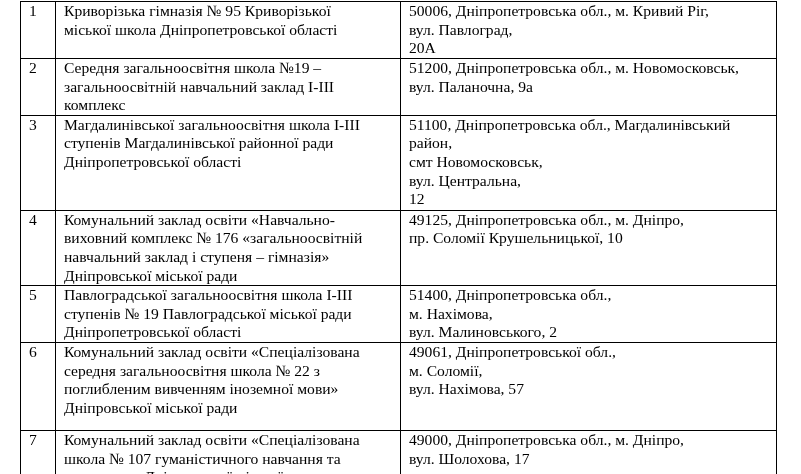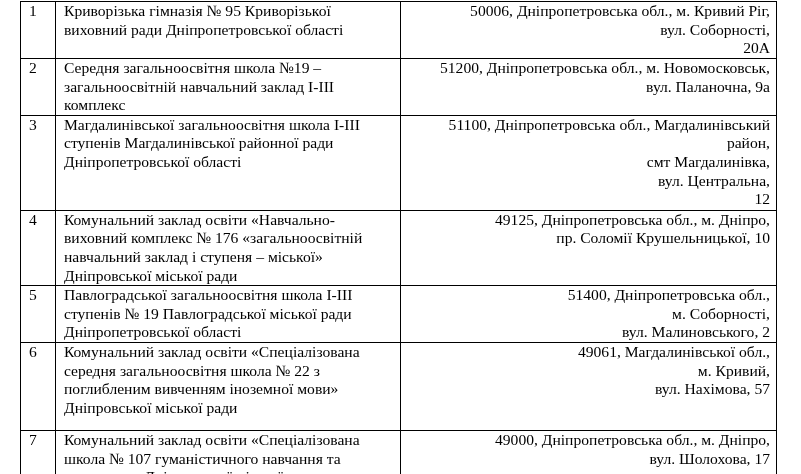--- a/index.html
+++ b/index.html
@@ -3,44 +3,44 @@
 <meta charset="utf-8">
 <style>
   html, body { margin: 0; padding: 0; background: #ffffff; }
   body { width: 801px; height: 474px; overflow: hidden; position: relative;
          font-family: "Liberation Serif", serif; color: #000; }
   table.schools { position: absolute; left: 20px; top: 1px; border-collapse: collapse;
          table-layout: fixed; width: 757px; font-size: 15.6px; line-height: 18.6px; }
   table.schools td { border: 1.3px solid #000; vertical-align: top; padding: 0 6px 0 8px; }
   td.num { width: 20px; padding-left: 10px; padding-right: 0; }
   td.name { width: 330px; }
-  td.addr { padding-left: 7px; text-align: right; }
+  td.addr { padding-left: 7px; }
   .line { display: block; white-space: nowrap; }
   tr.r1 td { height: 56px; }
   tr.r2 td { height: 53px; }
   tr.r3 td { height: 94px; }
   tr.r4 td { height: 74px; }
   tr.r5 td { height: 44px; }
   tr.r6 td { height: 87px; }
   tr.r7 td { height: 54px; }
 </style>
 </head>
 <body>
 
 <table class="schools">
   <tbody>
     <tr class="r1">
       <td class="num">1</td>
       <td class="name">
         <span class="line">Криворізька гімназія № 95 Криворізької</span>
-        <span class="line">виховний ради Дніпропетровської області</span>
+        <span class="line">міської школа Дніпропетровської області</span>
       </td>
       <td class="addr">
         <span class="line">50006, Дніпропетровська обл., м. Кривий Ріг,</span>
-        <span class="line">вул. Соборності,</span>
+        <span class="line">вул. Павлоград,</span>
         <span class="line">20А</span>
       </td>
     </tr>
     <tr class="r2">
       <td class="num">2</td>
       <td class="name">
         <span class="line">Середня загальноосвітня школа №19 –</span>
         <span class="line">загальноосвітній навчальний заклад І-ІІІ</span>
         <span class="line">комплекс</span>
       </td>
@@ -52,62 +52,62 @@
     <tr class="r3">
       <td class="num">3</td>
       <td class="name">
         <span class="line">Магдалинівської загальноосвітня школа І-ІІІ</span>
         <span class="line">ступенів Магдалинівської районної ради</span>
         <span class="line">Дніпропетровської області</span>
       </td>
       <td class="addr">
         <span class="line">51100, Дніпропетровська обл., Магдалинівський</span>
         <span class="line">район,</span>
-        <span class="line">смт Магдалинівка,</span>
+        <span class="line">смт Новомосковськ,</span>
         <span class="line">вул. Центральна,</span>
         <span class="line">12</span>
       </td>
     </tr>
     <tr class="r4">
       <td class="num">4</td>
       <td class="name">
         <span class="line">Комунальний заклад освіти «Навчально-</span>
         <span class="line">виховний комплекс № 176 «загальноосвітній</span>
-        <span class="line">навчальний заклад і ступеня – міської»</span>
+        <span class="line">навчальний заклад і ступеня – гімназія»</span>
         <span class="line">Дніпровської міської ради</span>
       </td>
       <td class="addr">
         <span class="line">49125, Дніпропетровська обл., м. Дніпро,</span>
         <span class="line">пр. Соломії Крушельницької, 10</span>
       </td>
     </tr>
     <tr class="r5">
       <td class="num">5</td>
       <td class="name">
         <span class="line">Павлоградської загальноосвітня школа І-ІІІ</span>
         <span class="line">ступенів № 19 Павлоградської міської ради</span>
         <span class="line">Дніпропетровської області</span>
       </td>
       <td class="addr">
         <span class="line">51400, Дніпропетровська обл.,</span>
-        <span class="line">м. Соборності,</span>
+        <span class="line">м. Нахімова,</span>
         <span class="line">вул. Малиновського, 2</span>
       </td>
     </tr>
     <tr class="r6">
       <td class="num">6</td>
       <td class="name">
         <span class="line">Комунальний заклад освіти «Спеціалізована</span>
         <span class="line">середня загальноосвітня школа № 22 з</span>
         <span class="line">поглибленим вивченням іноземної мови»</span>
         <span class="line">Дніпровської міської ради</span>
       </td>
       <td class="addr">
-        <span class="line">49061, Магдалинівської обл.,</span>
-        <span class="line">м. Кривий,</span>
+        <span class="line">49061, Дніпропетровської обл.,</span>
+        <span class="line">м. Соломії,</span>
         <span class="line">вул. Нахімова, 57</span>
       </td>
     </tr>
     <tr class="r7">
       <td class="num">7</td>
       <td class="name">
         <span class="line">Комунальний заклад освіти «Спеціалізована</span>
         <span class="line">школа № 107 гуманістичного навчання та</span>
         <span class="line">виховання» Дніпровської міської ради</span>
       </td>

